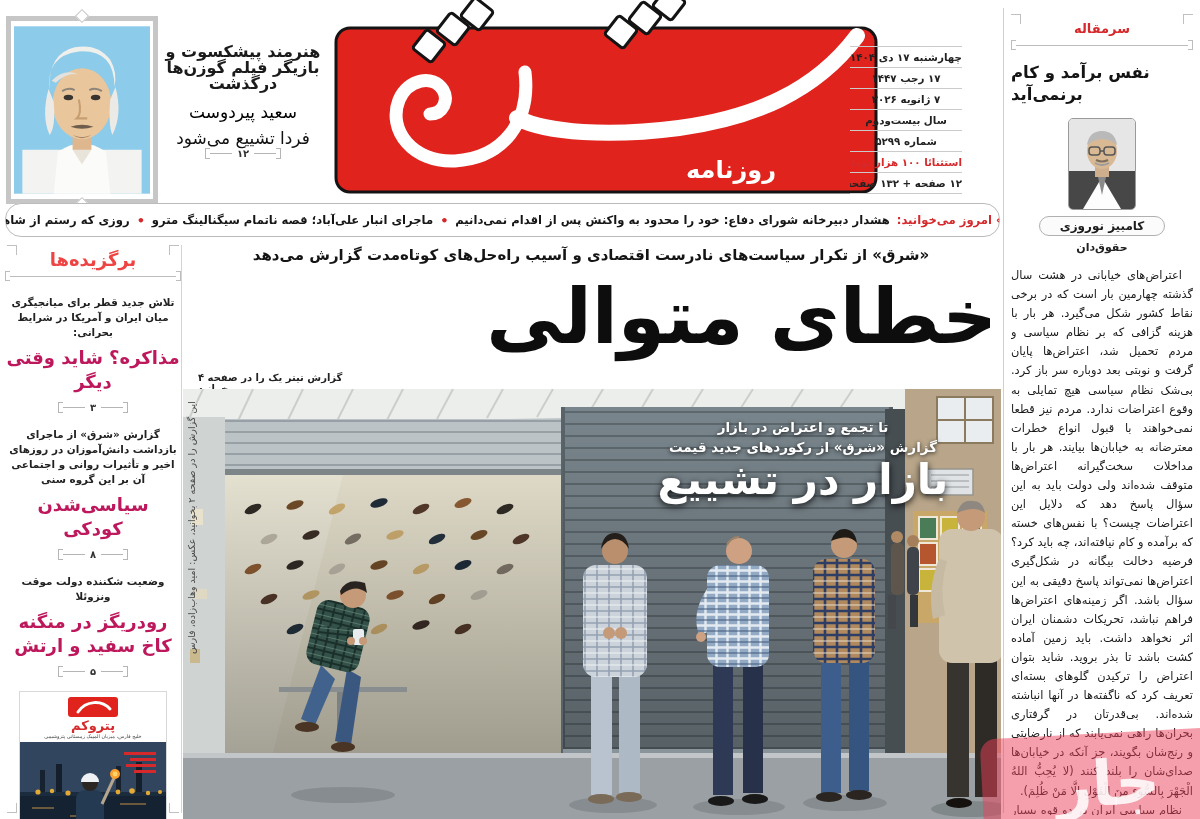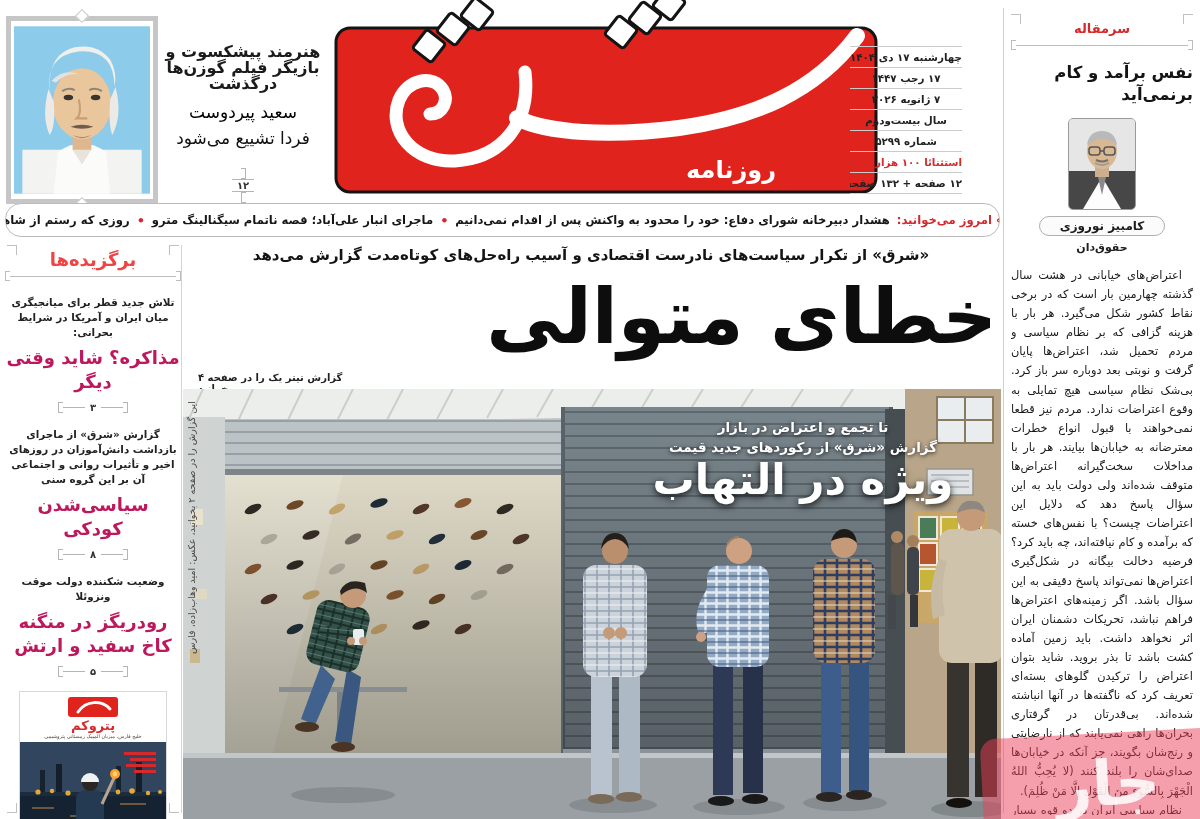--- a/index.html
+++ b/index.html
@@ -29,40 +29,40 @@
   
   .obit-frame{position:absolute;left:6px;top:16px;width:136px;height:172px;border:5px solid #c6c6c6;background:#fff;padding:3px;}
   .obit-frame svg{display:block;width:100%;height:100%;}
   .notch{position:absolute;width:8px;height:8px;background:#fff;border:1px solid #c6c6c6;transform:rotate(45deg);}
   .notch.top{left:50%;top:-10px;margin-left:-5px;}
   .notch.bot{left:50%;bottom:-10px;margin-left:-5px;}
   .obit-text{position:absolute;left:152px;top:44px;width:182px;text-align:center;}
   .obit-k{font-size:16px;font-weight:bold;line-height:16px;color:#1b1b1b;}
   .obit-name{font-size:17px;margin-top:10px;color:#000000;}
   .obit-line{font-size:17px;margin-top:6px;color:#111;}
-  .obit-text .pagenum{margin-top:20px;flex-direction:column;}
+  .obit-text .pagenum{margin-top:0;}
 
   
   .masthead{position:absolute;left:333px;top:0;width:547px;height:200px;}
   .masthead svg{display:block;width:100%;height:100%;}
 
   
   .dateline{position:absolute;left:850px;top:46px;width:112px;border-top:1px solid #cbcbcb;}
   .dl-row{height:20px;line-height:20px;font-size:10.3px;font-weight:bold;text-align:center;
           border-bottom:1px solid #cbcbcb;color:#222;white-space:nowrap;overflow:hidden;}
   .dl-row.price{color:#d6292c;}
 
   
   .vline-ed{position:absolute;left:1003px;top:8px;width:1px;height:805px;background:#cfcfcf;}
   .vline-hl{position:absolute;left:181px;top:245px;width:1px;height:568px;background:#d4d4d4;}
 
   
   .editorial{position:absolute;left:1011px;top:14px;width:182px;height:801px;overflow:hidden;}
   .ed-section{color:#d6292c;font-weight:bold;font-size:13px;text-align:center;line-height:18px;}
-  .ed-title{font-size:16.5px;font-weight:bold;text-align:right;margin-top:12px;line-height:22px;}
+  .ed-title{font-size:16.5px;font-weight:bold;text-align:left;margin-top:12px;line-height:22px;}
   .ed-photo{width:66px;height:90px;margin:12px auto 0;border:1px solid #9a9a9a;border-radius:5px;overflow:hidden;background:#e9e9e9;}
   .ed-photo svg{display:block;width:100%;height:100%;}
   .ed-badge{width:112px;margin:6px auto 0;border:1px solid #b0b0b0;border-radius:11px;
             font-size:12px;font-weight:bold;text-align:center;padding:2px 6px;color:#1c1c1c;background:#fbfbfb;}
   .ed-role{text-align:center;font-size:11px;font-weight:bold;margin-top:5px;color:#222;}
   .ed-body{margin-top:12px;}
   .ed-body p{margin:0;font-size:11.4px;line-height:19.1px;text-align:justify;text-indent:11px;color:#1a1a1a;}
 
   
   .strip{position:absolute;left:5px;top:203px;width:993px;height:32px;border:1px solid #bbbbbb;border-radius:16px;
@@ -435,21 +435,21 @@
         <path d="M756 170 Q744 200 750 230 L762 226 Q756 198 764 172 Z" fill="#c6baa2"></path>
         <circle cx="788" cy="128" r="14" fill="#c49a78"></circle>
         <path d="M774 124 Q778 110 790 112 Q800 112 802 124 Q792 116 774 124 Z" fill="#8e8880"></path>
       </g>
     </svg>
 
     <div class="photo-kicker">
       <div>تا تجمع و اعتراض در بازار</div>
       <div>گزارش «شرق» از رکوردهای جدید قیمت</div>
     </div>
-    <div class="photo-title">ویژه در التهاب</div>
+    <div class="photo-title">بازار در تشییع</div>
     <div class="photo-vcaption">این گزارش را در صفحه ۲ بخوانید، عکس: امید وهاب‌زاده، فارس</div>
   </div>
 
   <div class="highlights">
     <span class="corner tl" style="position:absolute;left:2px;top:0;"></span>
     <span class="corner tr" style="position:absolute;right:2px;top:0;"></span>
     <span class="corner bl" style="position:absolute;left:2px;bottom:0;"></span>
     <span class="corner br" style="position:absolute;right:2px;bottom:0;"></span>
 
     <div class="hl-title">برگزیده‌ها</div>

